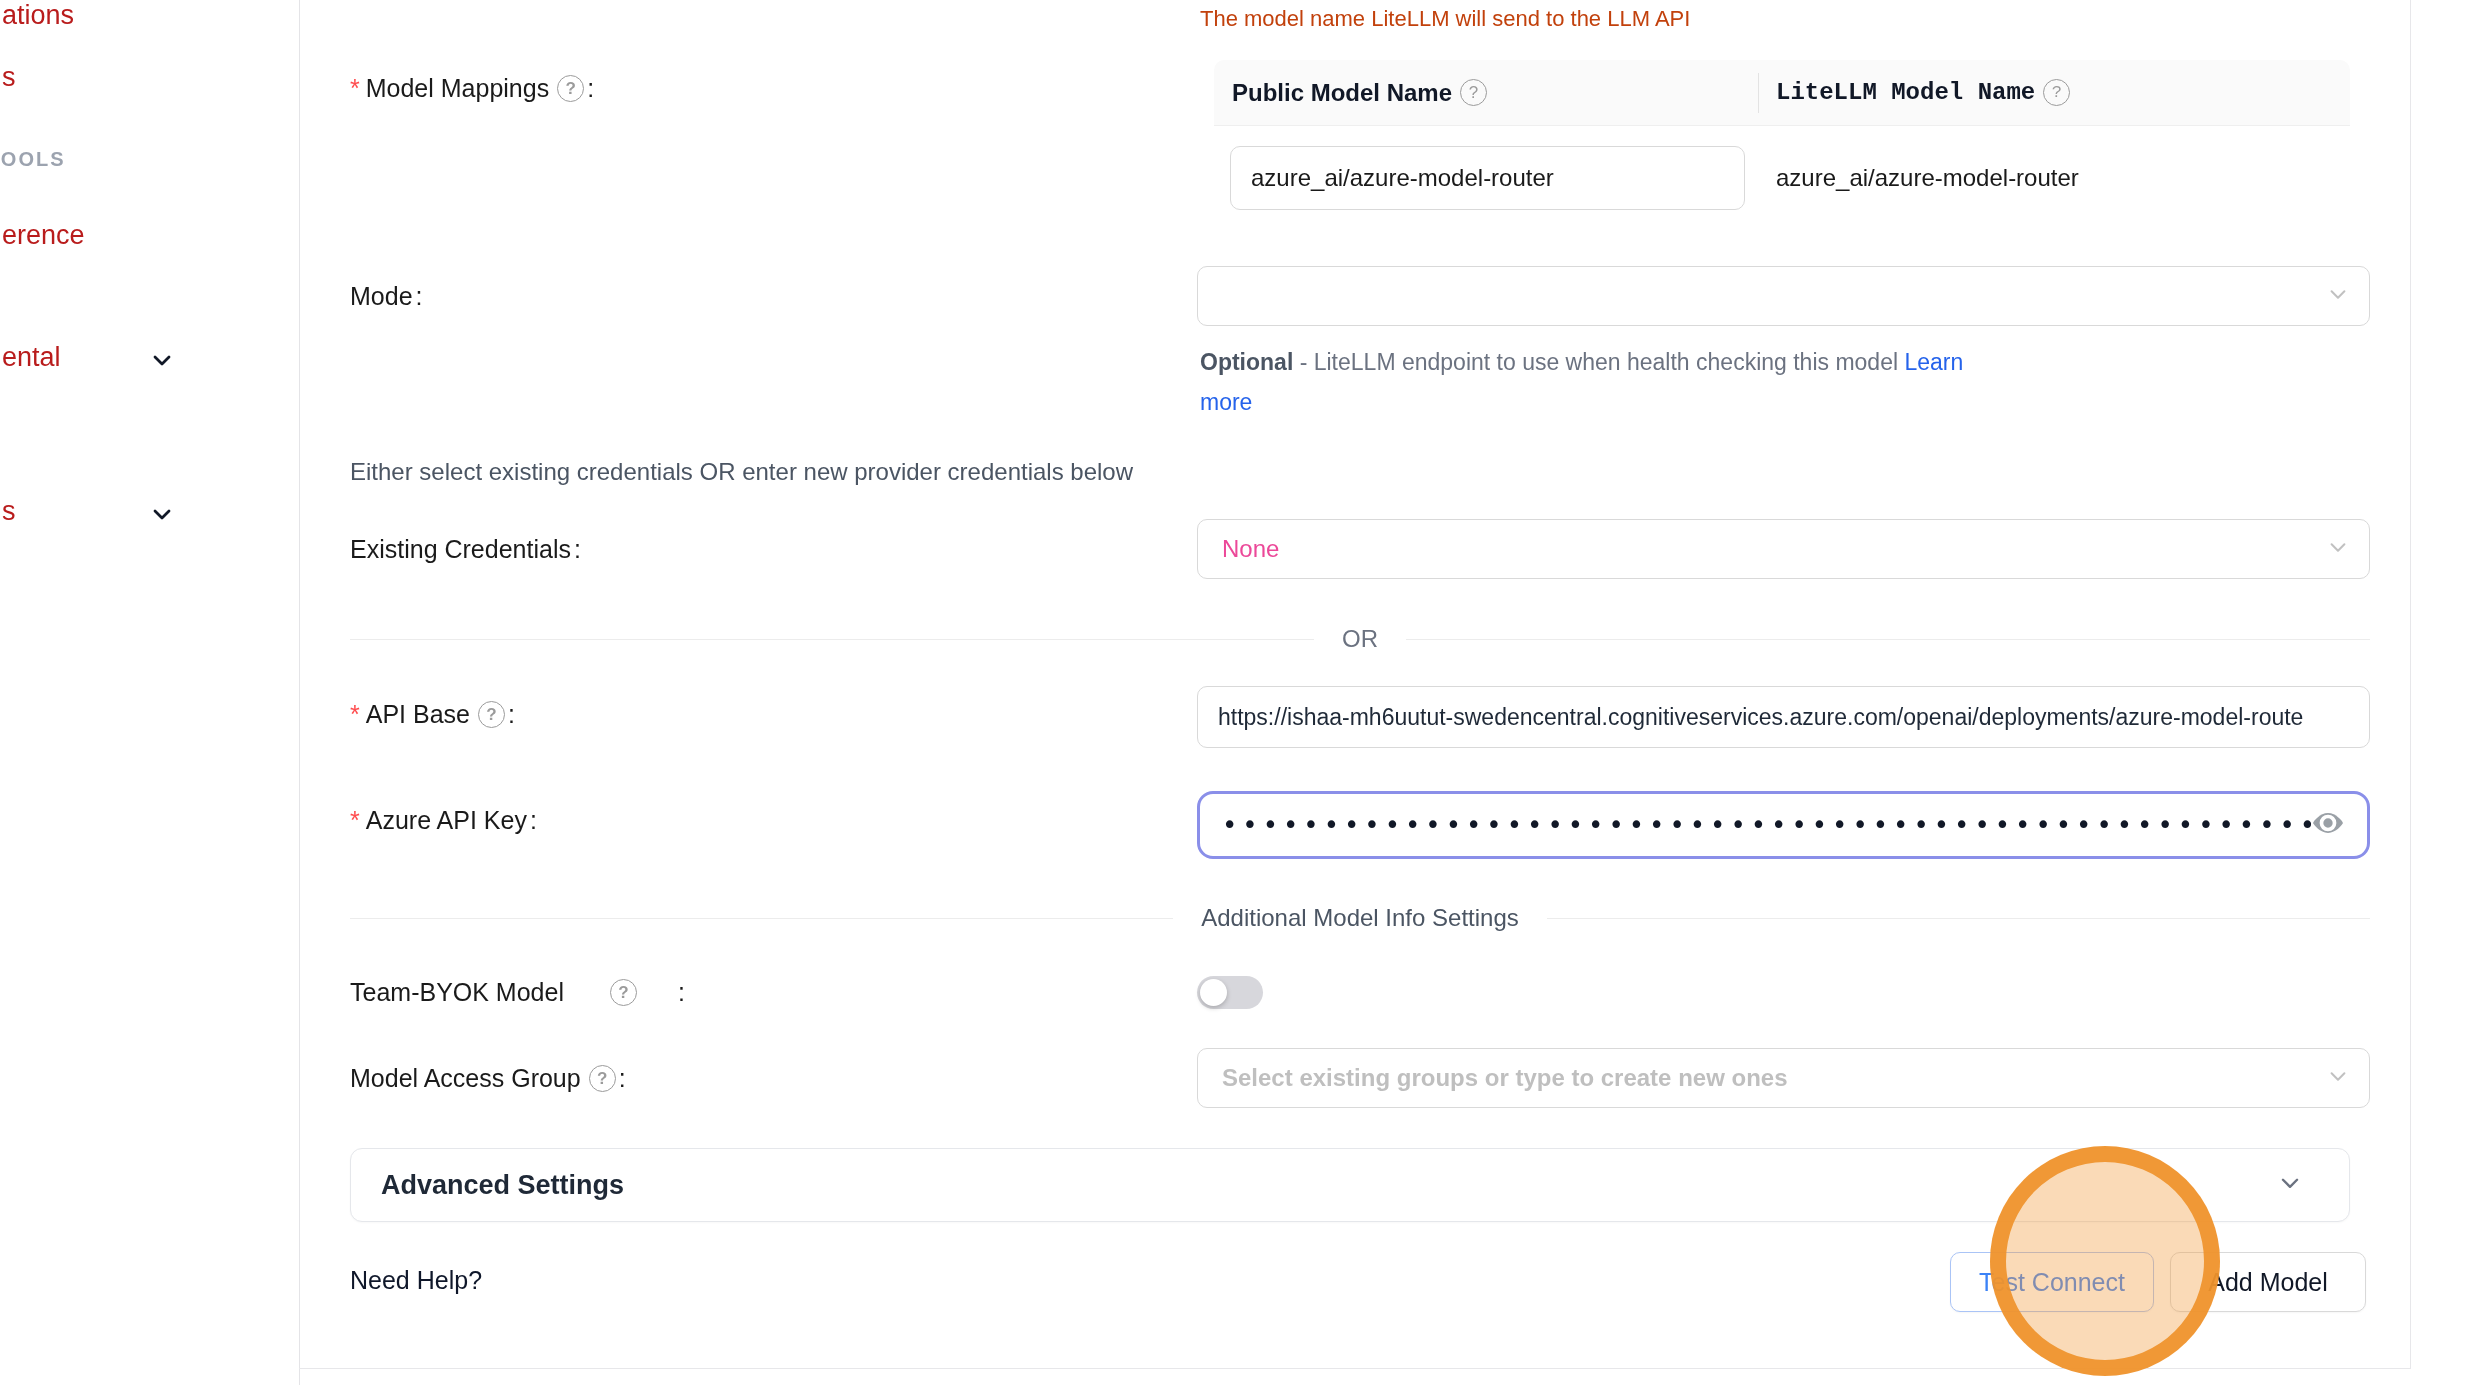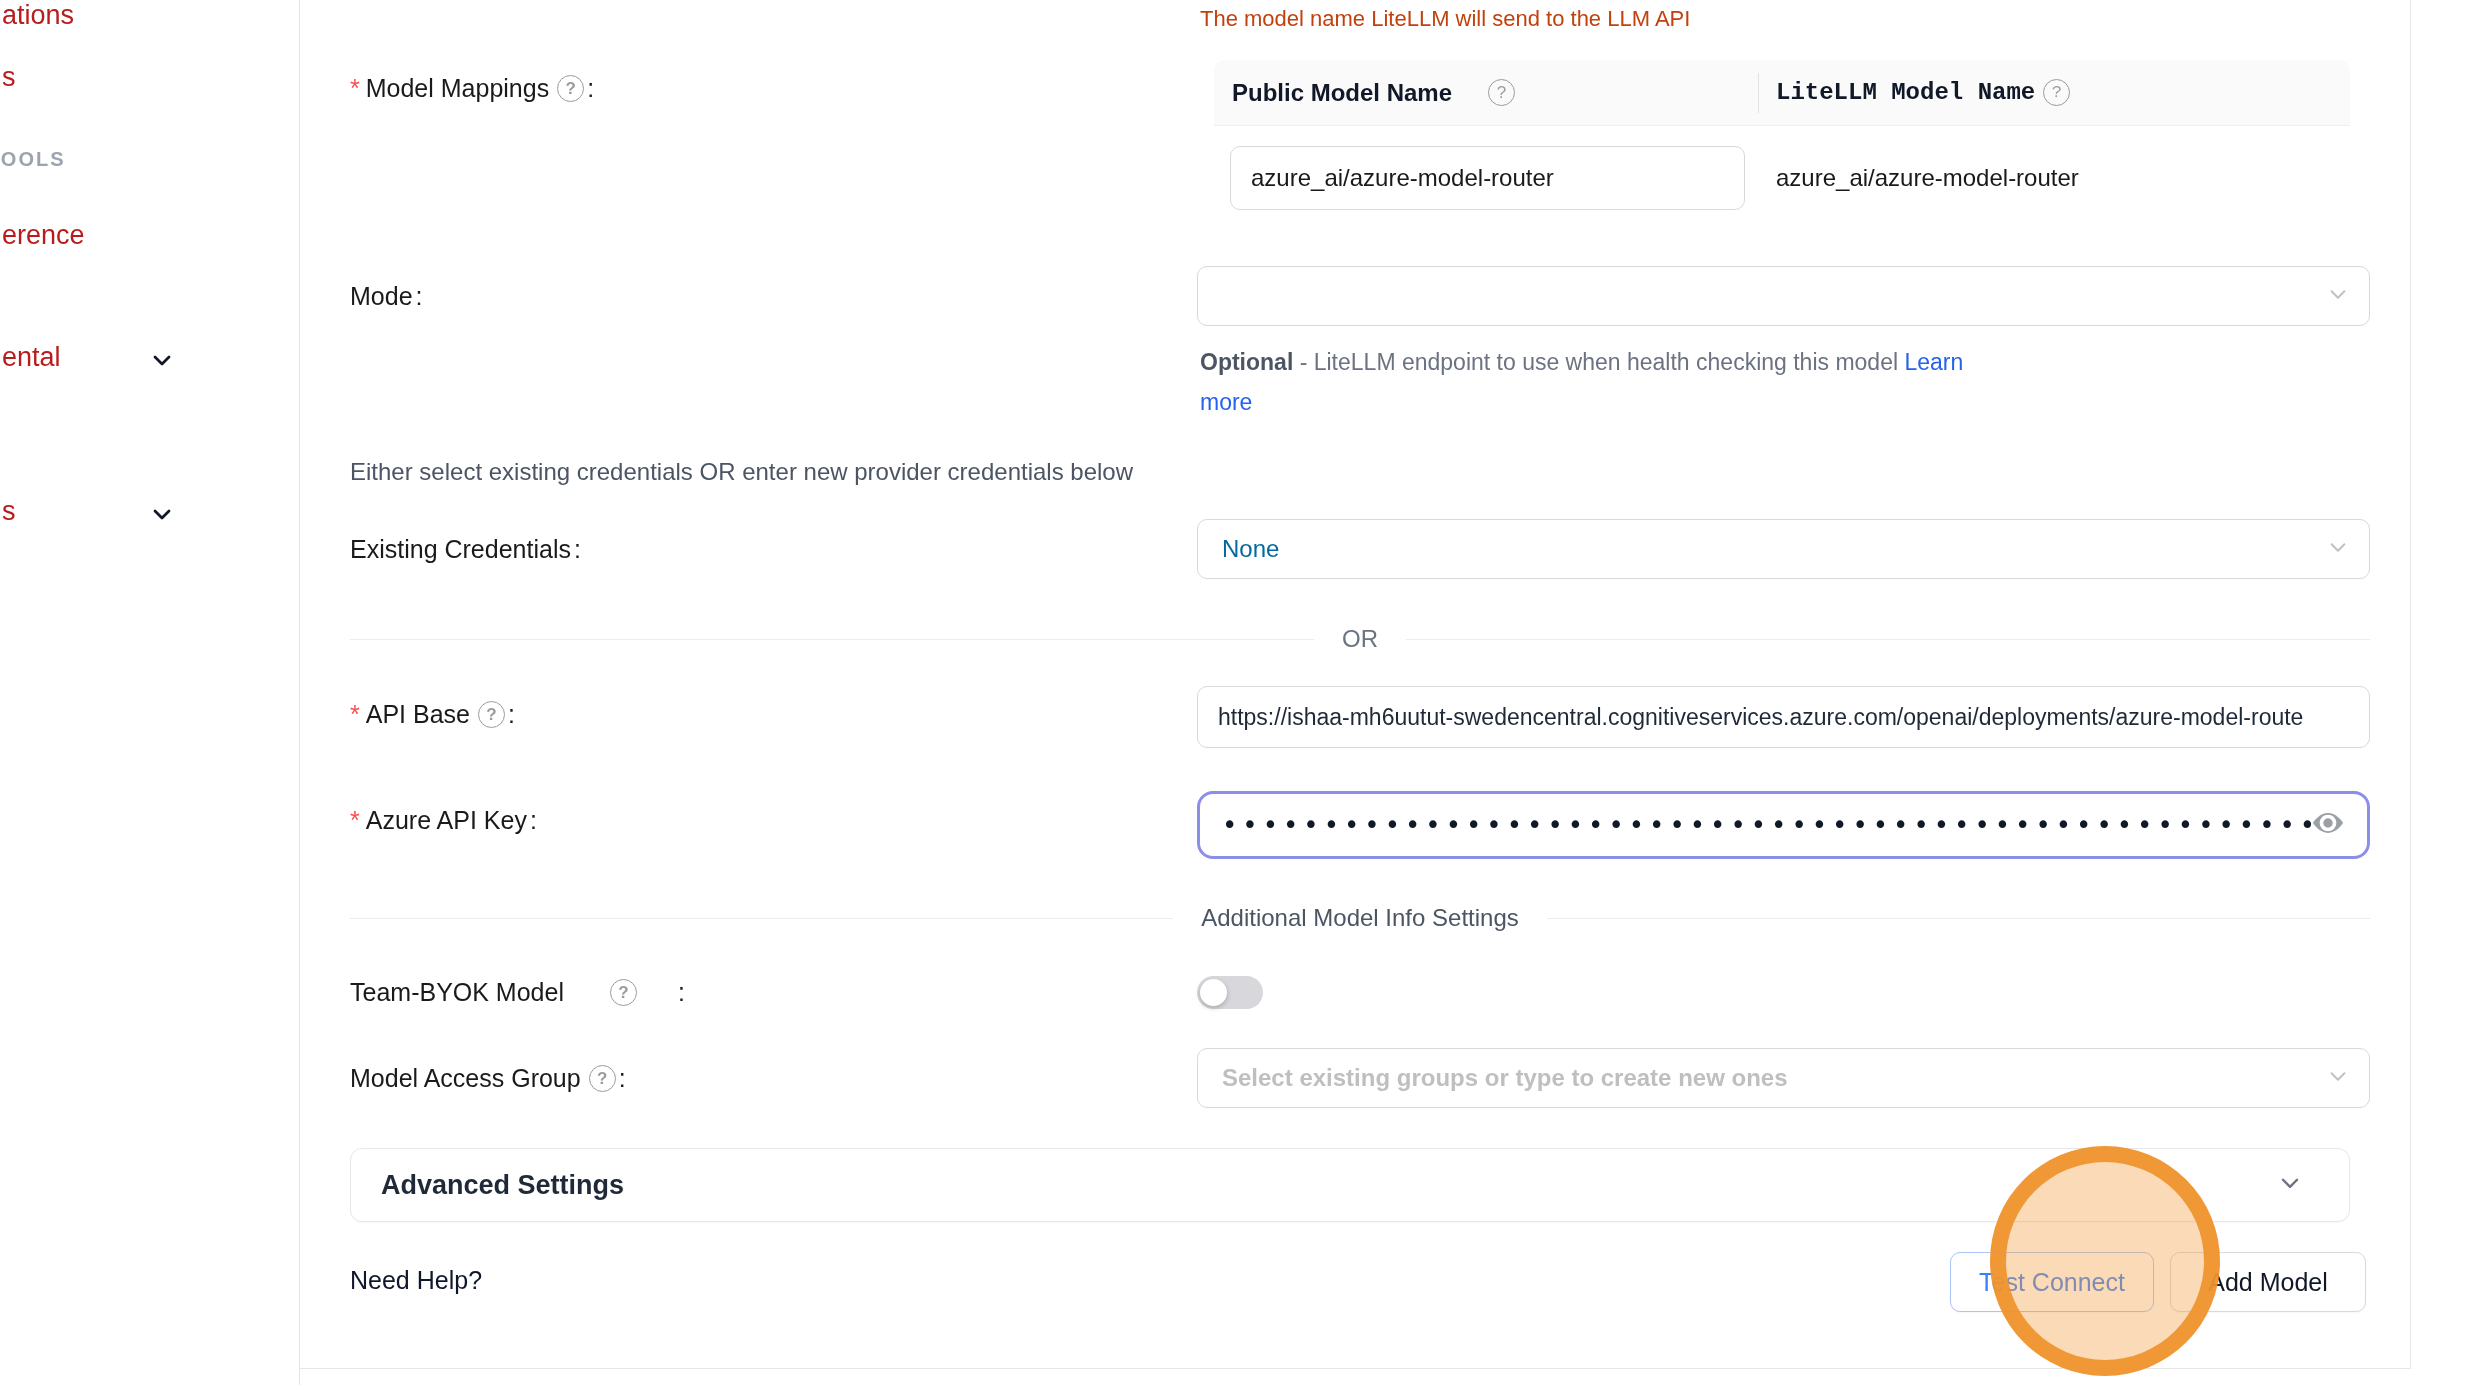--- a/index.html
+++ b/index.html
@@ -21,21 +21,21 @@
   .form-label { font-size:25px; color:#1a1a1a; white-space:nowrap; display:flex; align-items:center; }
   .req { color:#ff4d4f; margin-right:6px; font-size:25px; }
   .colon { margin-left:3px; }
   .qicon { display:inline-flex; align-items:center; justify-content:center;
            width:27px; height:27px; border:1.8px solid #9b9b9b; border-radius:50%;
            color:#9b9b9b; font-size:17px; font-weight:600; margin-left:8px; flex:none; }
   .helptext { font-size:22px; color:#c2410c; }
 
   .select-box { background:#fff; border:1.5px solid #d9d9d9; border-radius:10px;
                 display:flex; align-items:center; padding:0 56px 0 24px; }
-  .select-box .sel-value { font-size:24px; color:#0369a1; }
+  .select-box .sel-value { font-size:24px; color:#ec4899; }
   .select-box .sel-placeholder { font-size:24px; color:#bfbfbf; }
   .sel-chevron { position:absolute; right:20px; top:50%; transform:translateY(-50%); }
 
   .text-input { background:#fff; border:1.5px solid #d9d9d9; border-radius:10px;
                 font-size:23px; color:#1f2937; padding:0 20px; outline:none; width:100%; height:100%;
                 font-family:"Liberation Sans","DejaVu Sans",sans-serif; white-space:nowrap; overflow:hidden; }
 
   .divider-row { display:flex; align-items:center; }
   .divider-row .line { flex:1; height:1px; background:#ececec; }
   .divider-row .div-text { margin:0 28px; font-size:24px; color:#6b7280; white-space:nowrap; }
@@ -117,21 +117,21 @@
 
 <div class="abs form-label" style="left:350px; top:74px;">
   <span class="req">*</span>
   <span>Model Mappings</span>
   <span class="qicon">?</span>
   <span class="colon">:</span>
 </div>
 
 <div class="abs" id="mm-table">
   <div id="mm-header">
-    <div class="mm-h-cell" style="padding-left:18px; width:544px;gap:28px;">
+    <div class="mm-h-cell" style="padding-left:18px; width:544px;">
       <span>Public Model Name</span>
       <span class="qicon" style="font-weight:500;">?</span>
     </div>
     <div class="mm-h-cell" style="padding-left:18px;font-family:Liberation Mono, monospace;">
       <span>LiteLLM Model Name</span>
       <span class="qicon" style="font-weight:500;">?</span>
     </div>
     <div id="mm-col-divider"></div>
   </div>
   <input class="text-input" id="mm-public-input" style="font-size: 24px; color: rgb(26, 26, 26);" value="azure_ai/azure-model-router">

